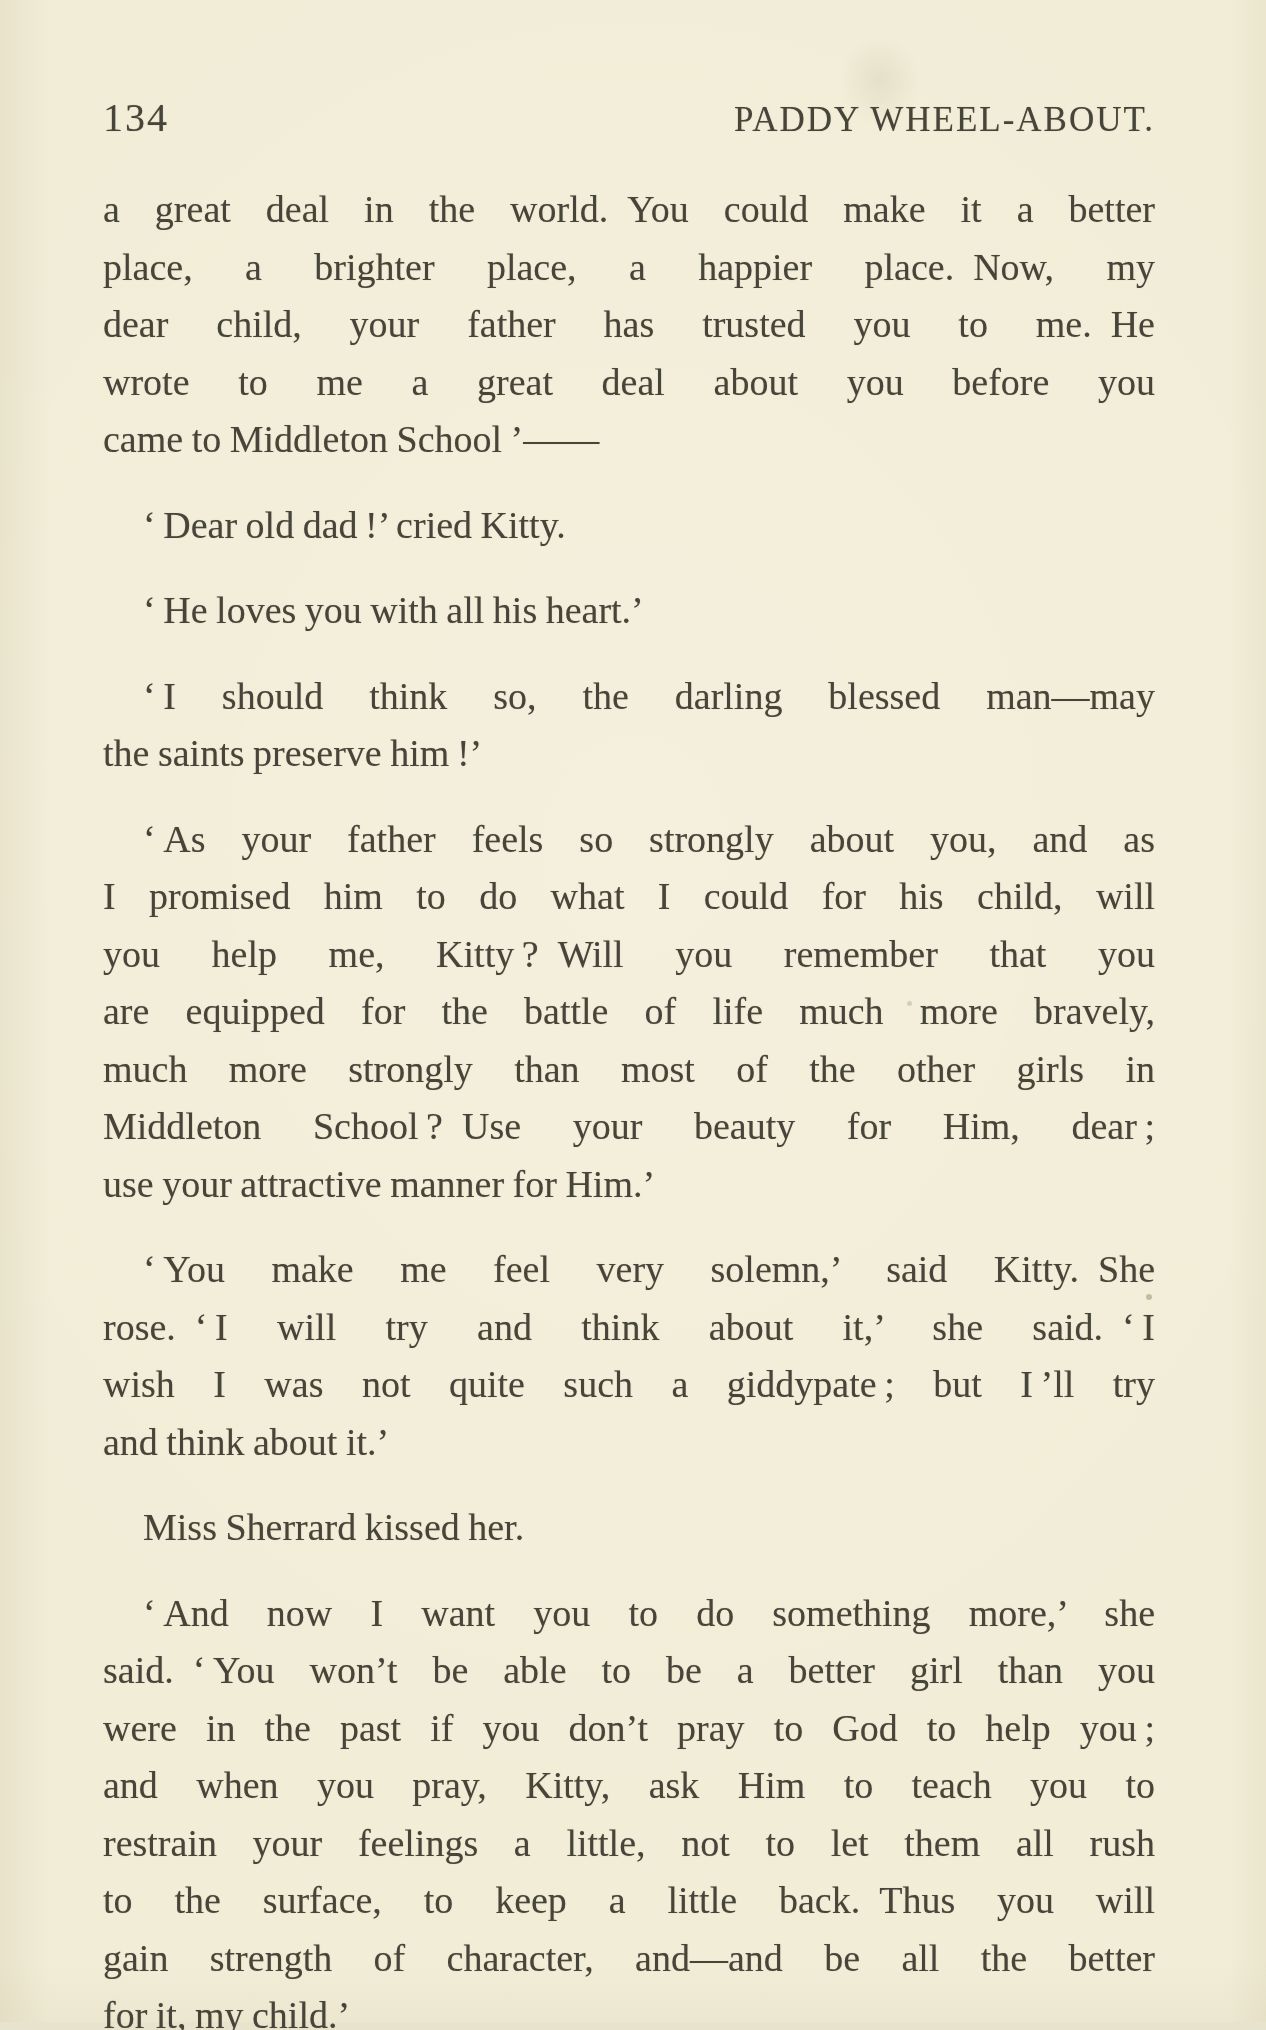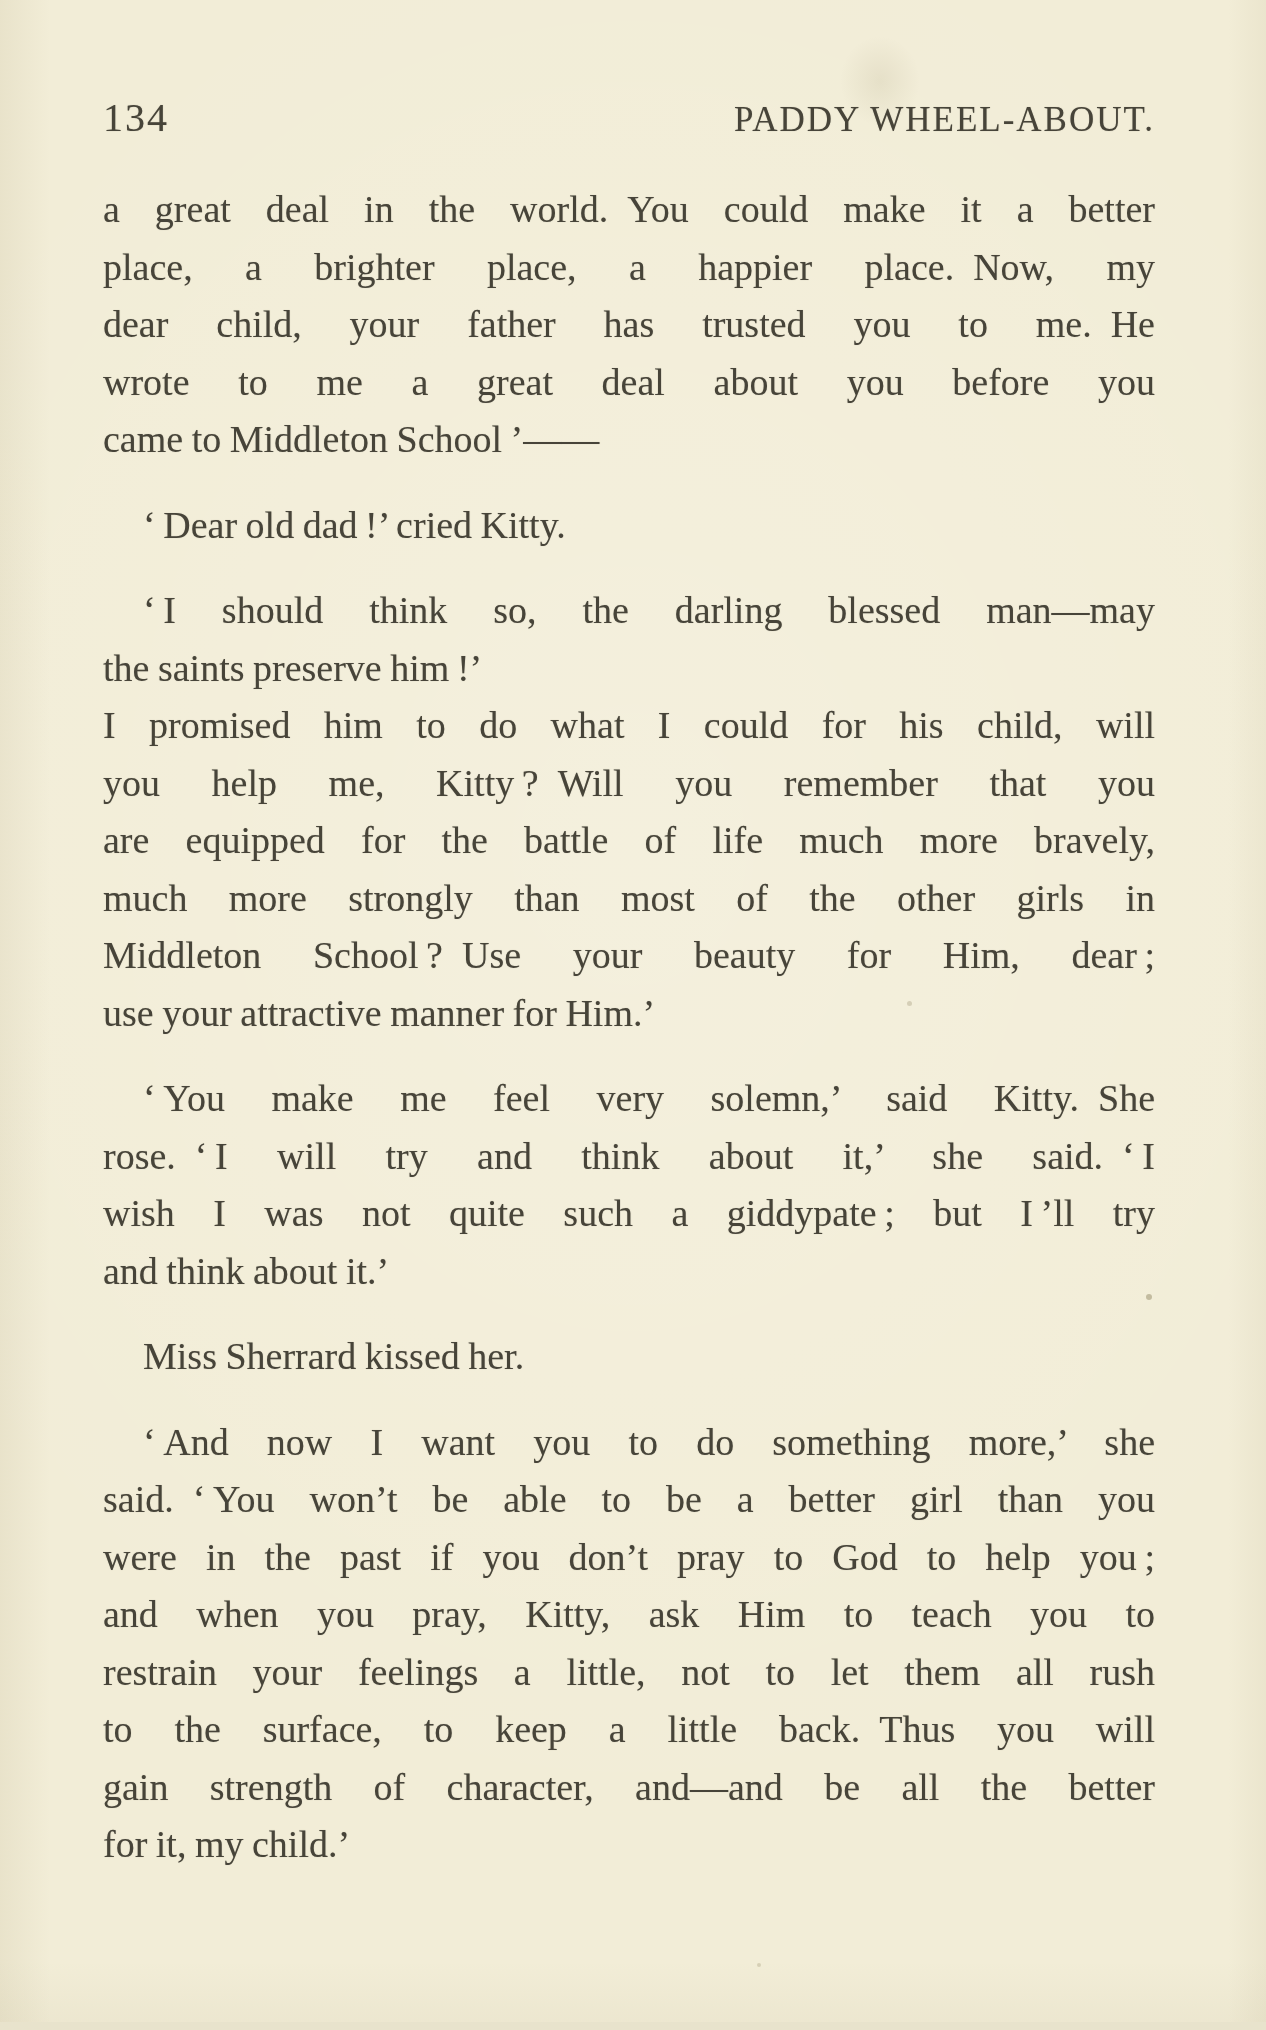--- a/index.html
+++ b/index.html
@@ -95,22 +95,24 @@
     <span class="pagenum">134</span>
     <div class="title">PADDY WHEEL-ABOUT.</div>
   </div>
   <div class="bodytext">
       <div class="line"><span>a great deal in the world. You could make it a better</span></div>
       <div class="line"><span>place, a brighter place, a happier place. Now, my</span></div>
       <div class="line"><span>dear child, your father has trusted you to me. He</span></div>
       <div class="line"><span>wrote to me a great deal about you before you</span></div>
       <div class="line end"><span>came to Middleton School ’——</span></div>
       <div class="line indent end"><span>‘ Dear old dad !’ cried Kitty.</span></div>
+      <div class="line indent end"><span>‘ He loves you with all his heart.’</span></div>
       <div class="line indent"><span>‘ I should think so, the darling blessed man—may</span></div>
       <div class="line end"><span>the saints preserve him !’</span></div>
+      <div class="line indent"><span>‘ As your father feels so strongly about you, and as</span></div>
       <div class="line"><span>I promised him to do what I could for his child, will</span></div>
       <div class="line"><span>you help me, Kitty ? Will you remember that you</span></div>
       <div class="line"><span>are equipped for the battle of life much more bravely,</span></div>
       <div class="line"><span>much more strongly than most of the other girls in</span></div>
       <div class="line"><span>Middleton School ? Use your beauty for Him, dear ;</span></div>
       <div class="line end"><span>use your attractive manner for Him.’</span></div>
       <div class="line indent"><span>‘ You make me feel very solemn,’ said Kitty. She</span></div>
       <div class="line"><span>rose. ‘ I will try and think about it,’ she said. ‘ I</span></div>
       <div class="line"><span>wish I was not quite such a giddypate ; but I ’ll try</span></div>
       <div class="line end"><span>and think about it.’</span></div>

